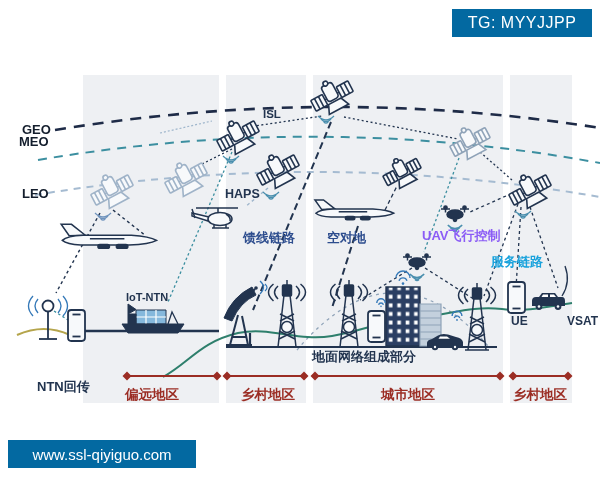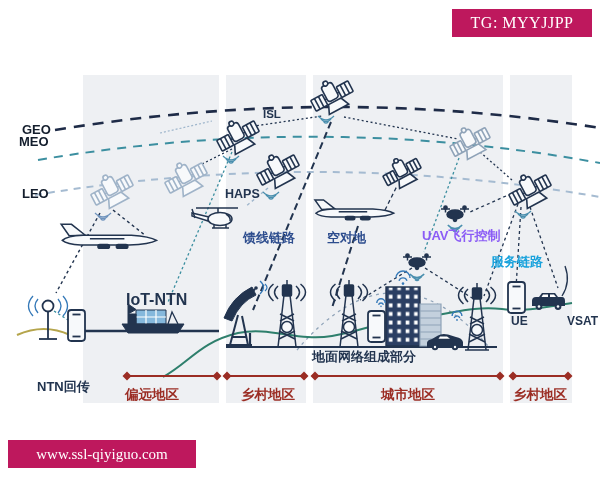--- a/index.html
+++ b/index.html
@@ -1,19 +1,19 @@
 <!DOCTYPE html>
 <html><head>
 <meta charset="utf-8">
 <style>
   html,body{margin:0;padding:0;background:#fff;}
   #stage{position:relative;width:600px;height:480px;background:#ffffff;overflow:hidden;
          font-family:"Liberation Sans","DejaVu Sans",sans-serif;}
   .col{position:absolute;top:75px;height:328px;background:#eef0f3;}
-  .badge{position:absolute;background:#be185d;color:#fff;display:flex;align-items:center;justify-content:center;font-family:Liberation Serif, serif;}
+  .badge{position:absolute;background:#0369a1;color:#fff;display:flex;align-items:center;justify-content:center;}
   #tg-badge{left:452px;top:9px;width:140px;height:28px;font-size:16px;letter-spacing:.5px;}
   #site-badge{left:8px;top:440px;width:188px;height:28px;font-size:15px;}
   .lbl{position:absolute;font-weight:bold;color:#1d2a3d;white-space:nowrap;line-height:1;}
   .orbit{font-size:13px;color:#141e2d;}
   .blue{color:#2d4d8e;}
   .navy{color:#8b5cf6;}
   .cyan{color:#19a2dc;}
   .dark{color:#22344f;}
   .zone{position:absolute;top:386px;transform:translateX(-50%);font-weight:bold;font-size:13.5px;color:#9b2d24;white-space:nowrap;}
   svg{position:absolute;left:0;top:0;}
@@ -252,21 +252,21 @@
   <div class="lbl orbit" style="left:22px;top:123px;">GEO</div>
   <div class="lbl orbit" style="left:19px;top:135px;">MEO</div>
   <div class="lbl orbit" style="left:22px;top:187px;">LEO</div>
 
   <div class="lbl dark" style="left:263px;top:109px;font-size:11.5px;">ISL</div>
   <div class="lbl dark" style="left:225px;top:188px;font-size:12.5px;">HAPS</div>
   <div class="lbl blue" style="left:243px;top:231px;font-size:13px;">馈线链路</div>
   <div class="lbl blue" style="left:327px;top:231px;font-size:13px;">空对地</div>
   <div class="lbl navy" style="left:422px;top:229px;font-size:13px;">UAV飞行控制</div>
   <div class="lbl cyan" style="left:491px;top:255px;font-size:13px;">服务链路</div>
-  <div class="lbl dark" style="left:126px;top:292px;font-size:16px;">IoT-NTN</div>
+  <div class="lbl dark" style="left:126px;top:292px;font-size:11px;">IoT-NTN</div>
   <div class="lbl dark" style="left:511px;top:315px;font-size:12px;">UE</div>
   <div class="lbl dark" style="left:533px;top:315px;font-size:12px;margin-left:34px;">VSAT</div>
   <div class="lbl dark" style="left:37px;top:380px;font-size:13px;">NTN回传</div>
   <div class="lbl dark" style="left:312px;top:350px;font-size:13px;">地面网络组成部分</div>
 
   <div class="zone" style="left:152px;">偏远地区</div>
   <div class="zone" style="left:268px;">乡村地区</div>
   <div class="zone" style="left:408px;">城市地区</div>
   <div class="zone" style="left:540px;">乡村地区</div>
 

